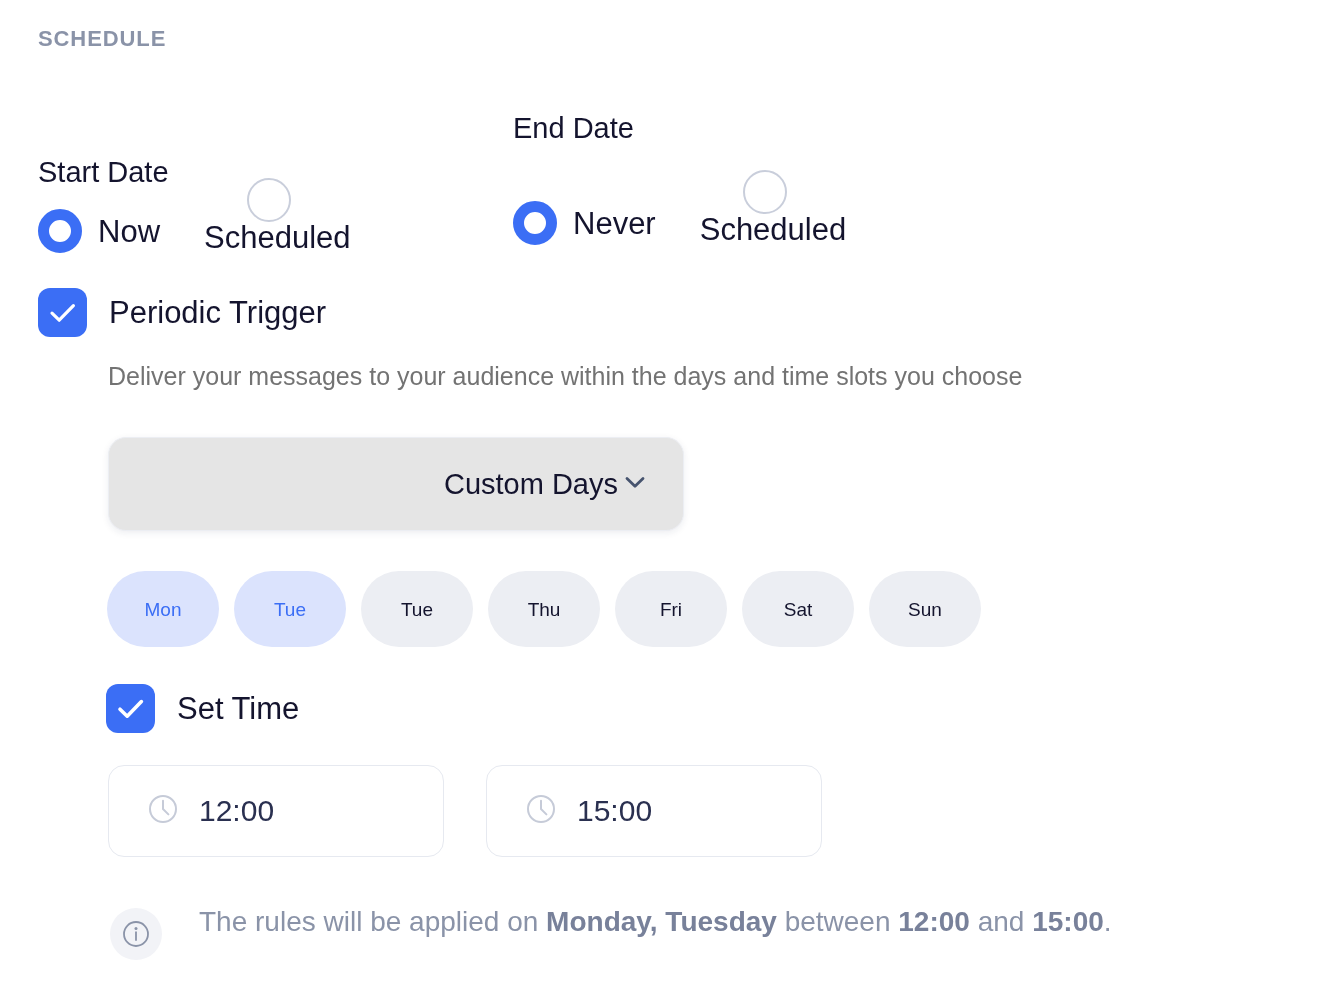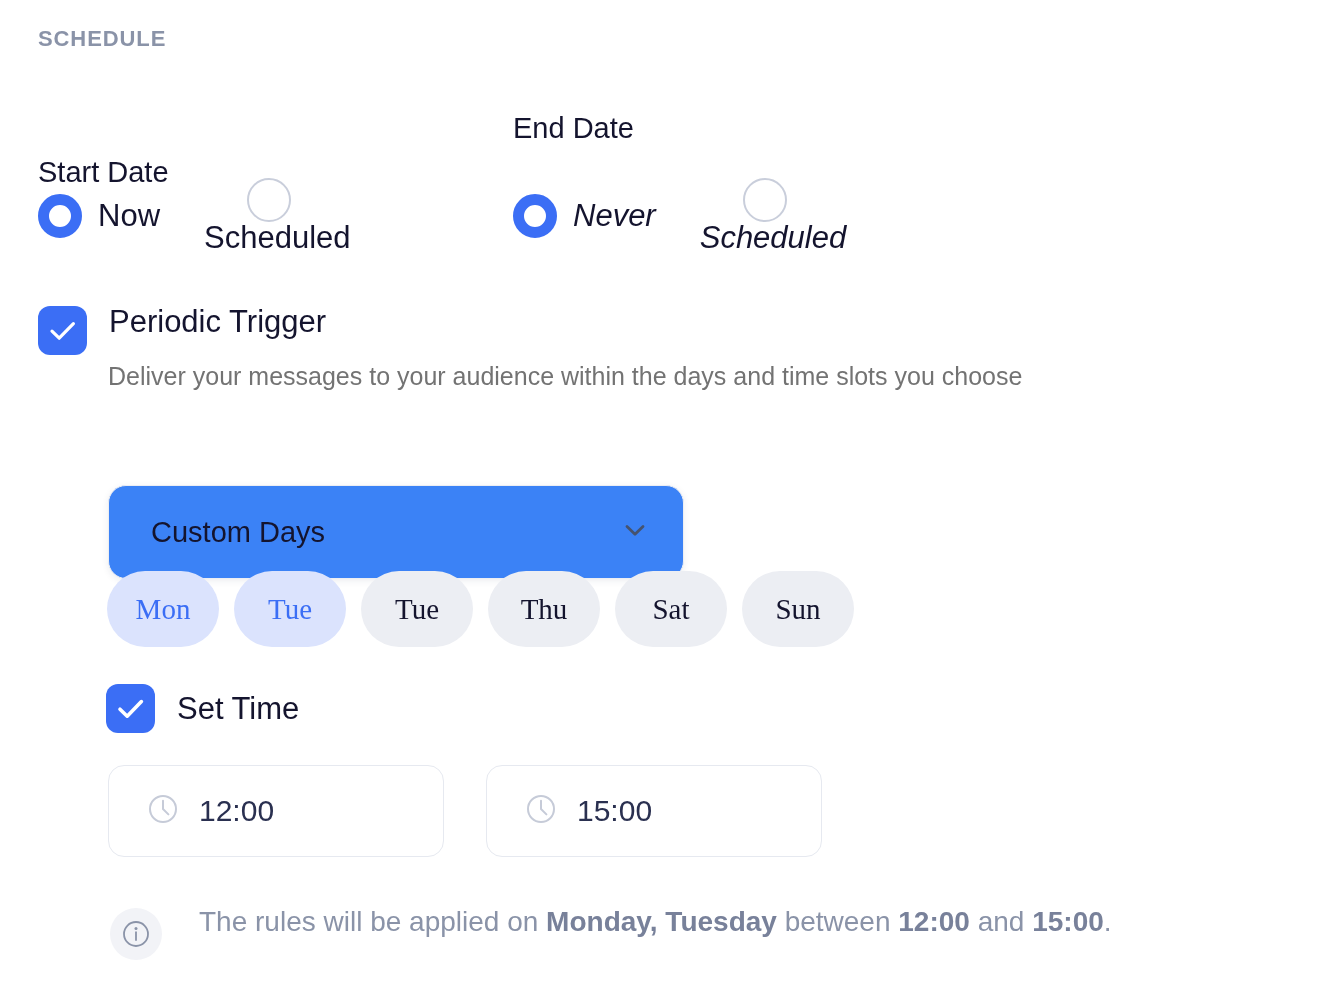--- a/index.html
+++ b/index.html
@@ -46,24 +46,24 @@
     line-height: 1;
     white-space: nowrap;
   }
   #start-date-label { left: 38px; top: 114px; margin-top: 44px; }
   #end-date-label   { left: 513px; top: 114px; }
 
   
   .radio-row {
     position: absolute;
     display: flex;
-    align-items: center;
+    align-items: flex-end;
   }
   #start-date-radios { left: 38px; top: 178px; }
-  #end-date-radios   { left: 513px; top: 178px; font-style: italic; }
+  #end-date-radios   { left: 513px; top: 170px; }
 
   .radio-option {
     display: flex;
     align-items: center;
     margin-right: 44px;
     cursor: pointer;
   }
   .radio-option:last-child { margin-right: 0; flex-direction: column; }
 
   .radio-mark {
@@ -86,22 +86,23 @@
     font-size: 31px;
     color: #14142e;
     line-height: 1;
     white-space: nowrap;
   }
 
   
   #periodic-trigger-row {
     position: absolute;
     left: 38px;
-    top: 306px;
-    display: flex;
+    top: 288px;
+    display: flex;
+    align-items: center;
     cursor: pointer;
   }
   .checkbox {
     width: 49px;
     height: 49px;
     border-radius: 12px;
     background: #3b6ef5;
     flex: 0 0 auto;
     position: relative;
   }
@@ -125,30 +126,29 @@
   }
 
   
   #days-mode-dropdown {
     position: absolute;
     left: 108px;
     top: 437px;
     width: 576px;
     height: 94px;
     box-sizing: border-box;
-    background: #3b82f6;
+    background: #e5e5e5;
     border: 1px solid #eceef3;
     border-radius: 18px;
     box-shadow: 0 2px 7px rgba(30, 40, 80, 0.08);
     display: flex;
     align-items: center;
-    justify-content: space-between;
+    justify-content: flex-end;
     padding: 0 31px 0 42px;
     cursor: pointer;
-    margin-top: 48px;
   }
   #days-mode-value {
     font-size: 29px;
     color: #14142e;
     line-height: 1;
   }
 
   
   #day-pills {
     position: absolute;
@@ -159,27 +159,26 @@
   }
   .day-pill {
     height: 76px;
     min-width: 112px;
     box-sizing: border-box;
     padding: 0 24px;
     border-radius: 38px;
     display: flex;
     align-items: center;
     justify-content: center;
-    font-size: 29px;
+    font-size: 19px;
     line-height: 1;
     margin-right: 15px;
     cursor: pointer;
     background: #eceef3;
     color: #14142e;
-    font-family: Liberation Serif, serif;
   }
   .day-pill.selected {
     background: #dbe3fd;
     color: #3b6ef5;
   }
   .day-pill:last-child { margin-right: 0; }
 
   
   #set-time-row {
     position: absolute;
@@ -302,20 +301,21 @@
         <path d="M9 13.5 L17 21.3 L25 13.5" fill="none" stroke="#46536e" stroke-width="2.8" stroke-linecap="round" stroke-linejoin="round"></path>
       </svg>
     </span>
   </div>
 
   <div id="day-pills">
     <div class="day-pill selected">Mon</div>
     <div class="day-pill selected">Tue</div>
     <div class="day-pill">Tue</div>
     <div class="day-pill">Thu</div>
+    <div class="day-pill">Fri</div>
     <div class="day-pill">Sat</div>
     <div class="day-pill">Sun</div>
   </div>
 
   <div id="set-time-row">
     <span class="checkbox">
       <svg width="49" height="49" viewBox="0 0 49 49" aria-hidden="true">
         <path d="M14 25.2 L21.2 32.2 L35.4 17.6" fill="none" stroke="#ffffff" stroke-width="3.6" stroke-linecap="round" stroke-linejoin="round"></path>
       </svg>
     </span>

